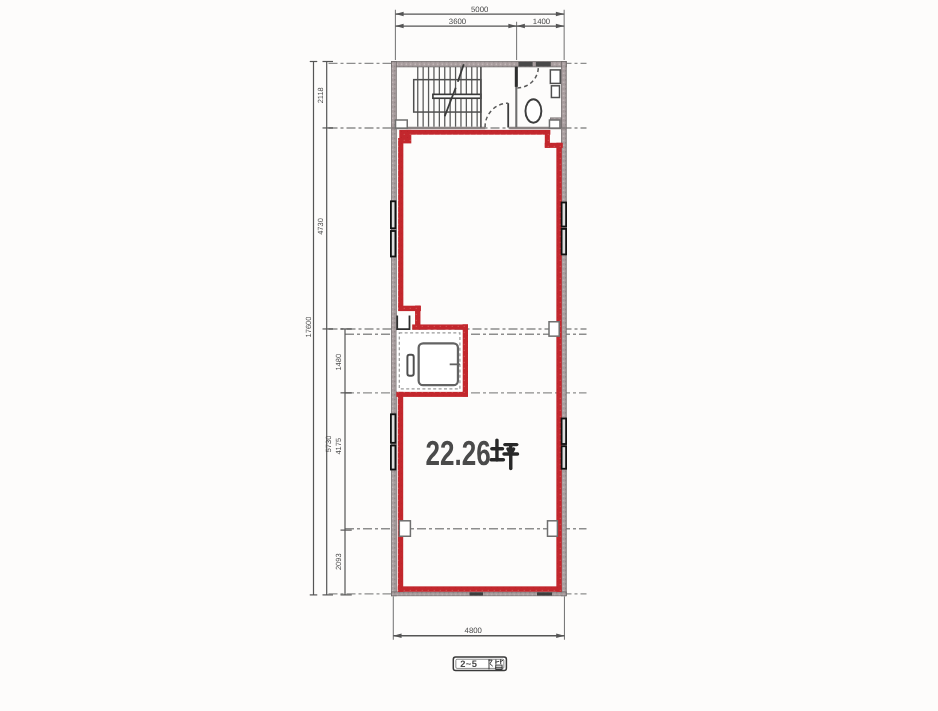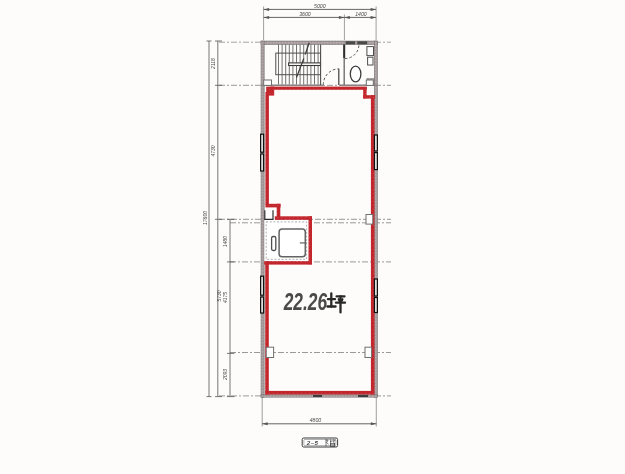--- a/index.html
+++ b/index.html
@@ -1,16 +1,16 @@
 <!DOCTYPE html>
 <html><head>
 <meta charset="utf-8">
 <style>
   html,body{margin:0;padding:0;background:#ffffff;}
-  #plan{width:583px;height:474px;position:relative;font-family:"Liberation Sans", sans-serif;font-style:italic;}
+  #plan{width:583px;height:474px;position:relative;font-family:"Liberation Sans", sans-serif;}
   svg{position:absolute;left:0;top:0;will-change:transform;filter:blur(0.38px);}
   text{font-family:"Liberation Sans", sans-serif;fill:#4a4a4a;}
 </style>
 </head>
 <body>
 <div id="plan">
 <svg width="625" height="474" viewBox="0 0 625 474">
 <defs>
   <pattern id="grayhatch" width="3" height="3" patternUnits="userSpaceOnUse">
     <rect width="3" height="3" fill="#a89d9e"></rect>

